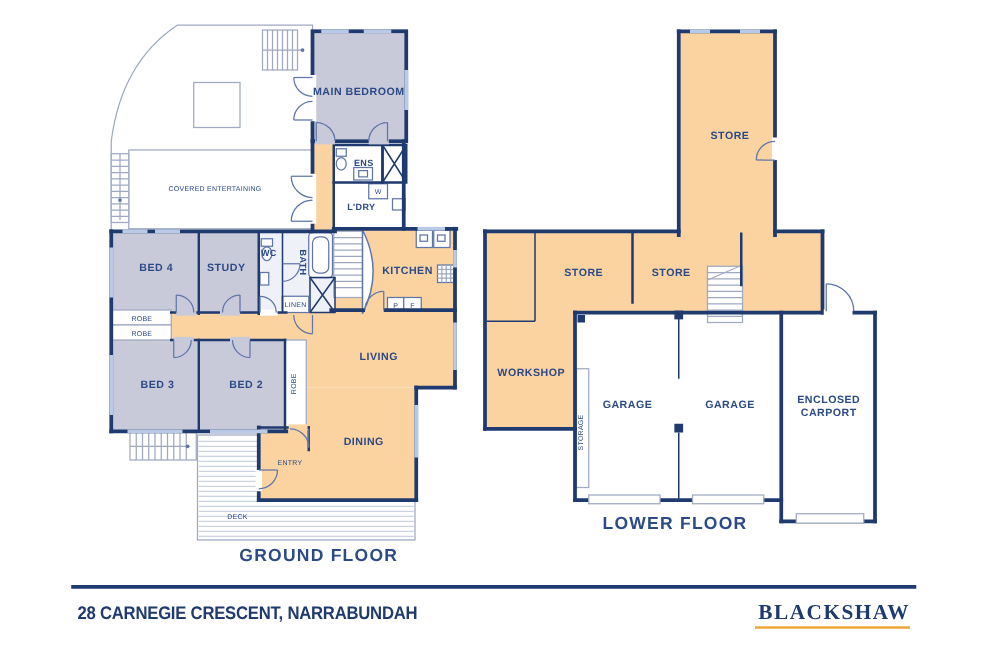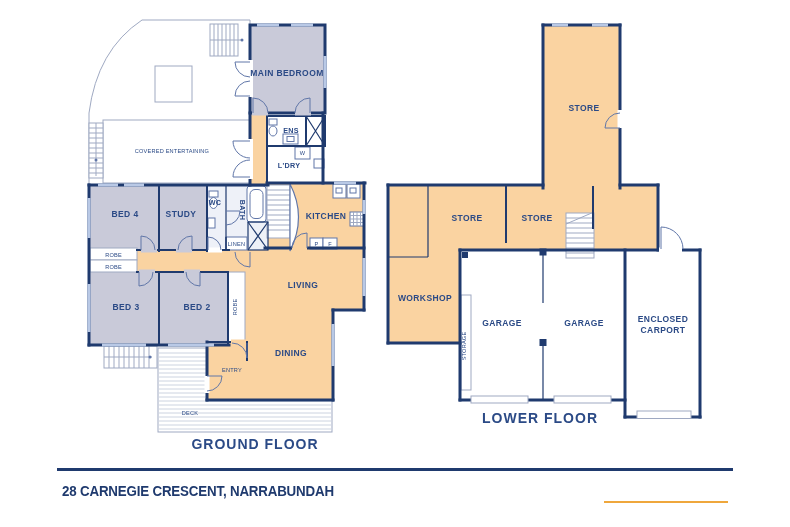--- a/index.html
+++ b/index.html
@@ -338,14 +338,15 @@
       <text class="lbl" x="663" y="333">CARPORT</text>
       <text class="lbl-s" x="466" y="346" transform="rotate(-90 466 346)">STORAGE</text>
       <text class="title" x="540" y="423">LOWER FLOOR</text>
     </g>
   </g>
 </svg>
 
   
   <div class="footer-line"></div>
   <div class="address">28 CARNEGIE CRESCENT, NARRABUNDAH</div>
+  <div class="brand">BLACKSHAW</div>
   <div class="brand-underline"></div>
 </div>
 
 </body></html>

